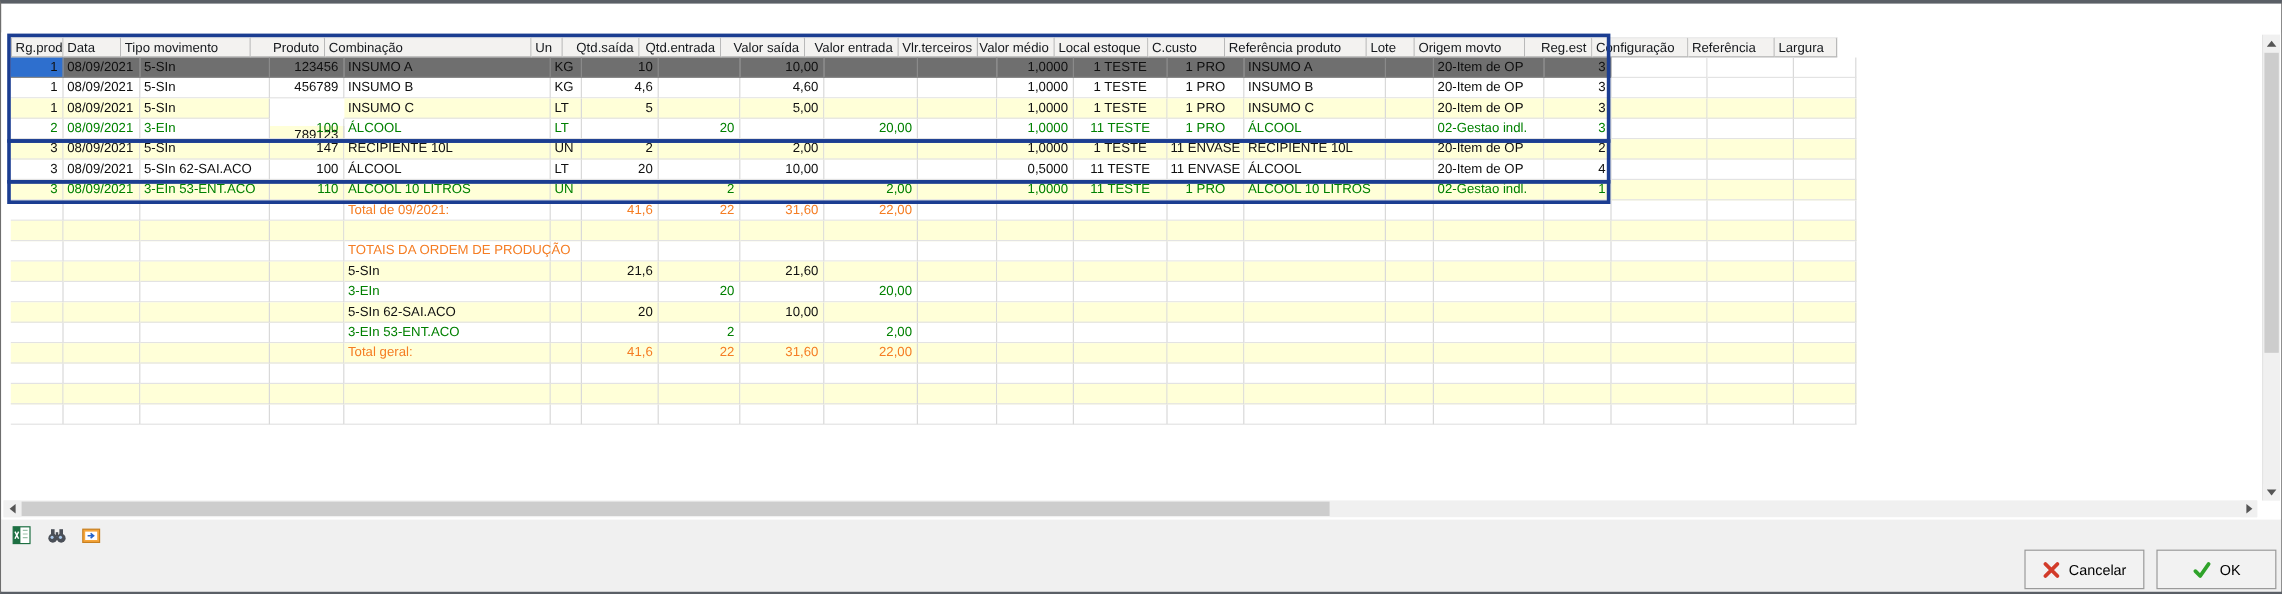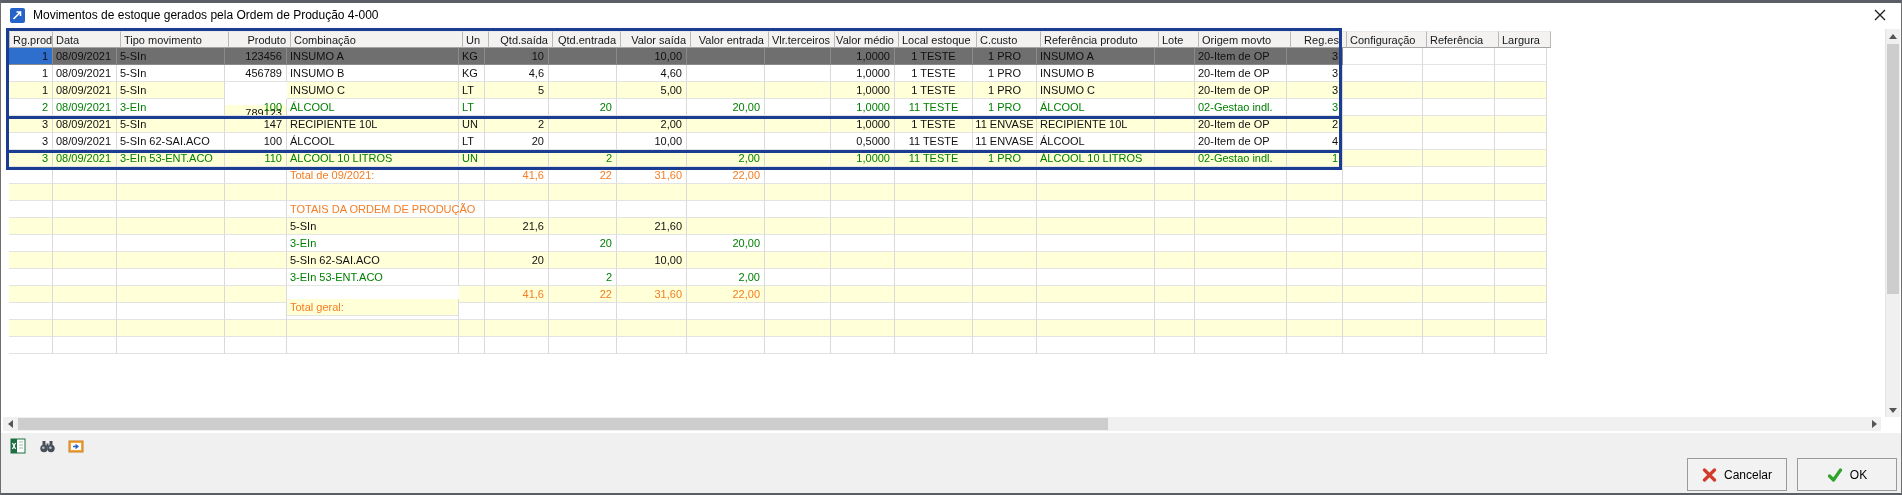--- a/index.html
+++ b/index.html
@@ -52,40 +52,26 @@
     font-size:12px;color:#000;cursor:pointer;gap:7px;}
   .btn .lbl{display:inline-block;}
   .btn .lbl::first-letter{text-decoration:underline;}
   .btn-plain .lbl::first-letter{text-decoration:none;}
 </style>
 </head>
 <body>
 
 <div class="dialog">
 
-  <div class="titlebar">
-    <span class="app-icon">
-      <svg width="15" height="15">
-          <rect width="15" height="15" rx="2" fill="#2563c9"></rect>
-          <path d="M3.5 11 L10.5 4 M6.5 4 h4 v4" stroke="#fff" stroke-width="1.6" fill="none"></path>
-        </svg>
-    </span>
-    <span class="title-text">Movimentos de estoque gerados pela Ordem de Produção 4-000</span>
-    <span class="close-btn">
-      <svg width="12" height="12">
-          <path d="M1 1 L11 11 M11 1 L1 11" stroke="#222" stroke-width="1.4"></path>
-        </svg>
-    </span>
-  </div>
 
   <div class="content">
     <div class="grid" id="grid">
         <div class="grow">
           <div class="hcell al" style="width: 44px;">Rg.prod.</div>
-          <div class="hcell al" style="width: 68px;">Data</div>
+          <div class="hcell al" style="width: 48px;">Data</div>
           <div class="hcell al" style="width: 108px;">Tipo movimento</div>
           <div class="hcell ar" style="width: 62px;">Produto</div>
           <div class="hcell al" style="width: 172px;">Combinação</div>
           <div class="hcell al" style="width: 26px;">Un</div>
           <div class="hcell ar" style="width: 64px;">Qtd.saída</div>
           <div class="hcell ar" style="width: 68px;">Qtd.entrada</div>
           <div class="hcell ar" style="width: 70px;">Valor saída</div>
           <div class="hcell ar" style="width: 78px;">Valor entrada</div>
           <div class="hcell ar" style="width: 66px;">Vlr.terceiros</div>
           <div class="hcell ar" style="width: 64px;">Valor médio</div>
@@ -419,21 +405,21 @@
           <div class="cell ar" style="width: 56px;"></div>
           <div class="cell al" style="width: 80px;"></div>
           <div class="cell al" style="width: 72px;"></div>
           <div class="cell al" style="width: 52px;"></div>
         </div>
         <div class="grow bg-yellow fg-orange">
           <div class="cell ar" style="width: 44px;"></div>
           <div class="cell al" style="width: 64px;"></div>
           <div class="cell al" style="width: 108px;"></div>
           <div class="cell ar" style="width: 62px;"></div>
-          <div class="cell al" style="width: 172px; margin-top: 13px;">Total geral:</div>
+          <div class="cell al" style="width: 172px;">Total geral:</div>
           <div class="cell al" style="width: 26px;"></div>
           <div class="cell ar" style="width: 64px;">41,6</div>
           <div class="cell ar" style="width: 68px;">22</div>
           <div class="cell ar" style="width: 70px;">31,60</div>
           <div class="cell ar" style="width: 78px;">22,00</div>
           <div class="cell ar" style="width: 66px;"></div>
           <div class="cell ar" style="width: 64px;"></div>
           <div class="cell ac" style="width: 78px;"></div>
           <div class="cell ac" style="width: 64px;"></div>
           <div class="cell al" style="width: 118px;"></div>

